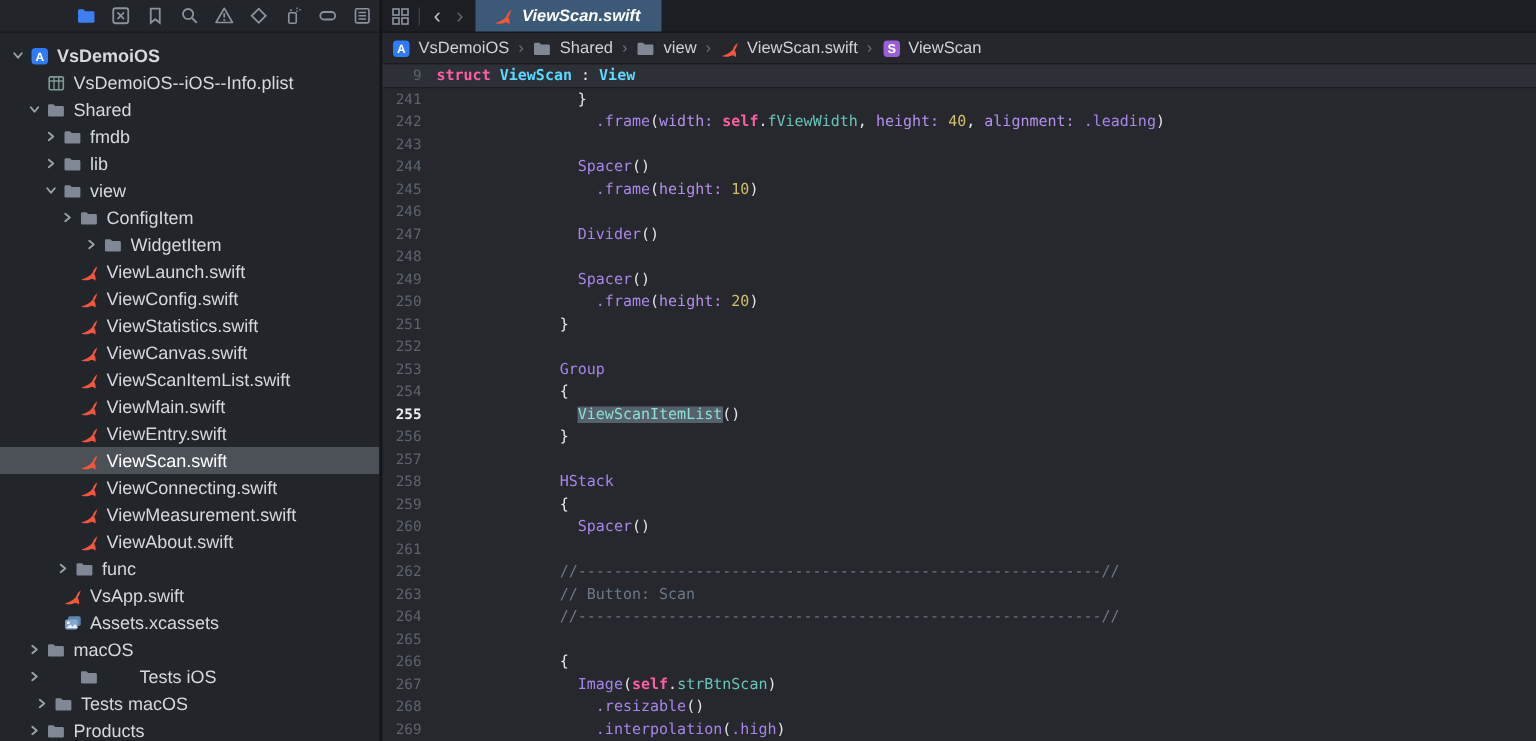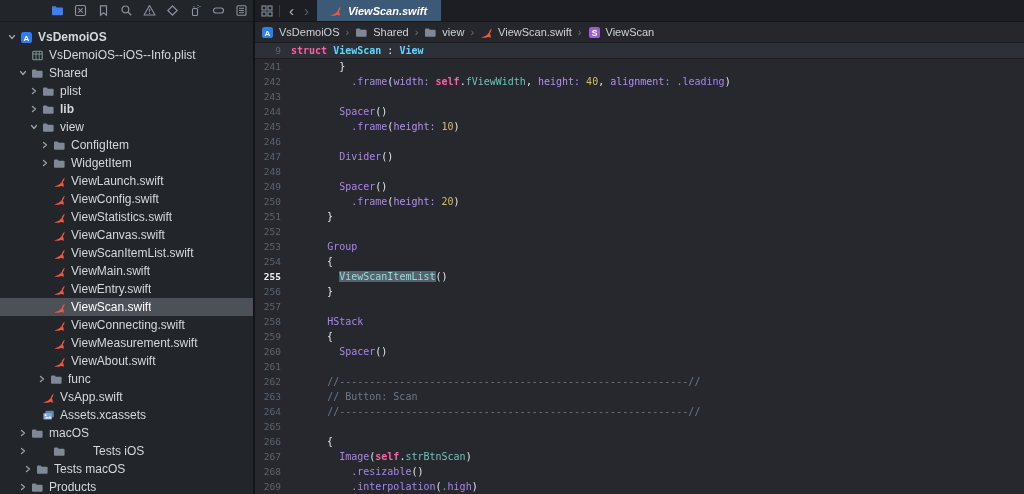--- a/index.html
+++ b/index.html
@@ -32,21 +32,21 @@
   .tab-label { font-size:11px; font-style:italic; font-weight:bold; }
 
   .jumpbar { height:21px; flex:none; background:#25272d; border-bottom:1px solid #191b1f;
              display:flex; align-items:center; padding-left:6px; font-size:11px; color:#ced3d9; }
   .crumb { display:flex; align-items:center; gap:5px; }
   .crumb-sep { color:#6c737b; margin:0 6px; font-size:11px; }
 
   .code-wrap { flex:1; background:#26282e; overflow:hidden;
                font-family:"DejaVu Sans Mono","Liberation Mono", monospace; font-size:10px; }
   .sticky { height:16px; background:#2d3037; border-bottom:1px solid #1c1e22; display:flex; align-items:center; }
-  .code-line { height:15px; display:flex; align-items:center; }
+  .code-line { height:15px; display:flex; align-items:center;gap:46px; }
   .gutter { width:30px; flex:none; text-align:right; padding-right:4px; color:#5d646d; font-size:9.5px; }
   .gutter.cur { color:#eceef1; font-weight:bold; }
   .code-text { white-space:pre; margin-left:6px; color:#e3e6ea; }
   .kw     { color:#fc5fa3; font-weight:bold; }
   .type   { color:#5dd8ff; font-weight:bold; }
   .call   { color:#a885e8; }
   .label  { color:#b490ee; }
   .member { color:#67c5b8;margin-top:32px; }
   .num    { color:#d0bf69; }
   .cmt    { color:#6c7986; }
@@ -155,23 +155,23 @@
           <span class="chev-slot">
             <svg width="8" height="8" viewBox="0 0 8 8" xmlns="http://www.w3.org/2000/svg">
               <path d="M2.5 1.5l3 2.5-3 2.5" fill="none" stroke="#9aa1a8" stroke-width="1.3" stroke-linecap="round" stroke-linejoin="round"></path>
             </svg>
           </span>
           <span class="tree-ico">
             <svg width="13" height="13" viewBox="0 0 13 13" xmlns="http://www.w3.org/2000/svg">
               <path fill="#7f8894" d="M1 3.4c0-.5.4-.9.9-.9h2.7l1.2 1.2h4.9c.5 0 .9.4.9.9v5.2c0 .5-.4.9-.9.9H1.9c-.5 0-.9-.4-.9-.9z"></path>
             </svg>
           </span>
-          <span class="tree-label">plist</span>
-        </div>
-        <div class="tree-row" style="padding-left: 28px; font-weight: bold;">
+          <span class="tree-label">fmdb</span>
+        </div>
+        <div class="tree-row" style="padding-left: 28px;">
           <span class="chev-slot">
             <svg width="8" height="8" viewBox="0 0 8 8" xmlns="http://www.w3.org/2000/svg">
               <path d="M2.5 1.5l3 2.5-3 2.5" fill="none" stroke="#9aa1a8" stroke-width="1.3" stroke-linecap="round" stroke-linejoin="round"></path>
             </svg>
           </span>
           <span class="tree-ico">
             <svg width="13" height="13" viewBox="0 0 13 13" xmlns="http://www.w3.org/2000/svg">
               <path fill="#7f8894" d="M1 3.4c0-.5.4-.9.9-.9h2.7l1.2 1.2h4.9c.5 0 .9.4.9.9v5.2c0 .5-.4.9-.9.9H1.9c-.5 0-.9-.4-.9-.9z"></path>
             </svg>
           </span>
@@ -196,21 +196,21 @@
               <path d="M2.5 1.5l3 2.5-3 2.5" fill="none" stroke="#9aa1a8" stroke-width="1.3" stroke-linecap="round" stroke-linejoin="round"></path>
             </svg>
           </span>
           <span class="tree-ico">
             <svg width="13" height="13" viewBox="0 0 13 13" xmlns="http://www.w3.org/2000/svg">
               <path fill="#7f8894" d="M1 3.4c0-.5.4-.9.9-.9h2.7l1.2 1.2h4.9c.5 0 .9.4.9.9v5.2c0 .5-.4.9-.9.9H1.9c-.5 0-.9-.4-.9-.9z"></path>
             </svg>
           </span>
           <span class="tree-label">ConfigItem</span>
         </div>
-        <div class="tree-row" style="padding-left: 39px;">
+        <div class="tree-row" style="padding-left: 55px;">
           <span class="chev-slot">
             <svg width="8" height="8" viewBox="0 0 8 8" xmlns="http://www.w3.org/2000/svg">
               <path d="M2.5 1.5l3 2.5-3 2.5" fill="none" stroke="#9aa1a8" stroke-width="1.3" stroke-linecap="round" stroke-linejoin="round"></path>
             </svg>
           </span>
           <span class="tree-ico">
             <svg width="13" height="13" viewBox="0 0 13 13" xmlns="http://www.w3.org/2000/svg">
               <path fill="#7f8894" d="M1 3.4c0-.5.4-.9.9-.9h2.7l1.2 1.2h4.9c.5 0 .9.4.9.9v5.2c0 .5-.4.9-.9.9H1.9c-.5 0-.9-.4-.9-.9z"></path>
             </svg>
           </span>

